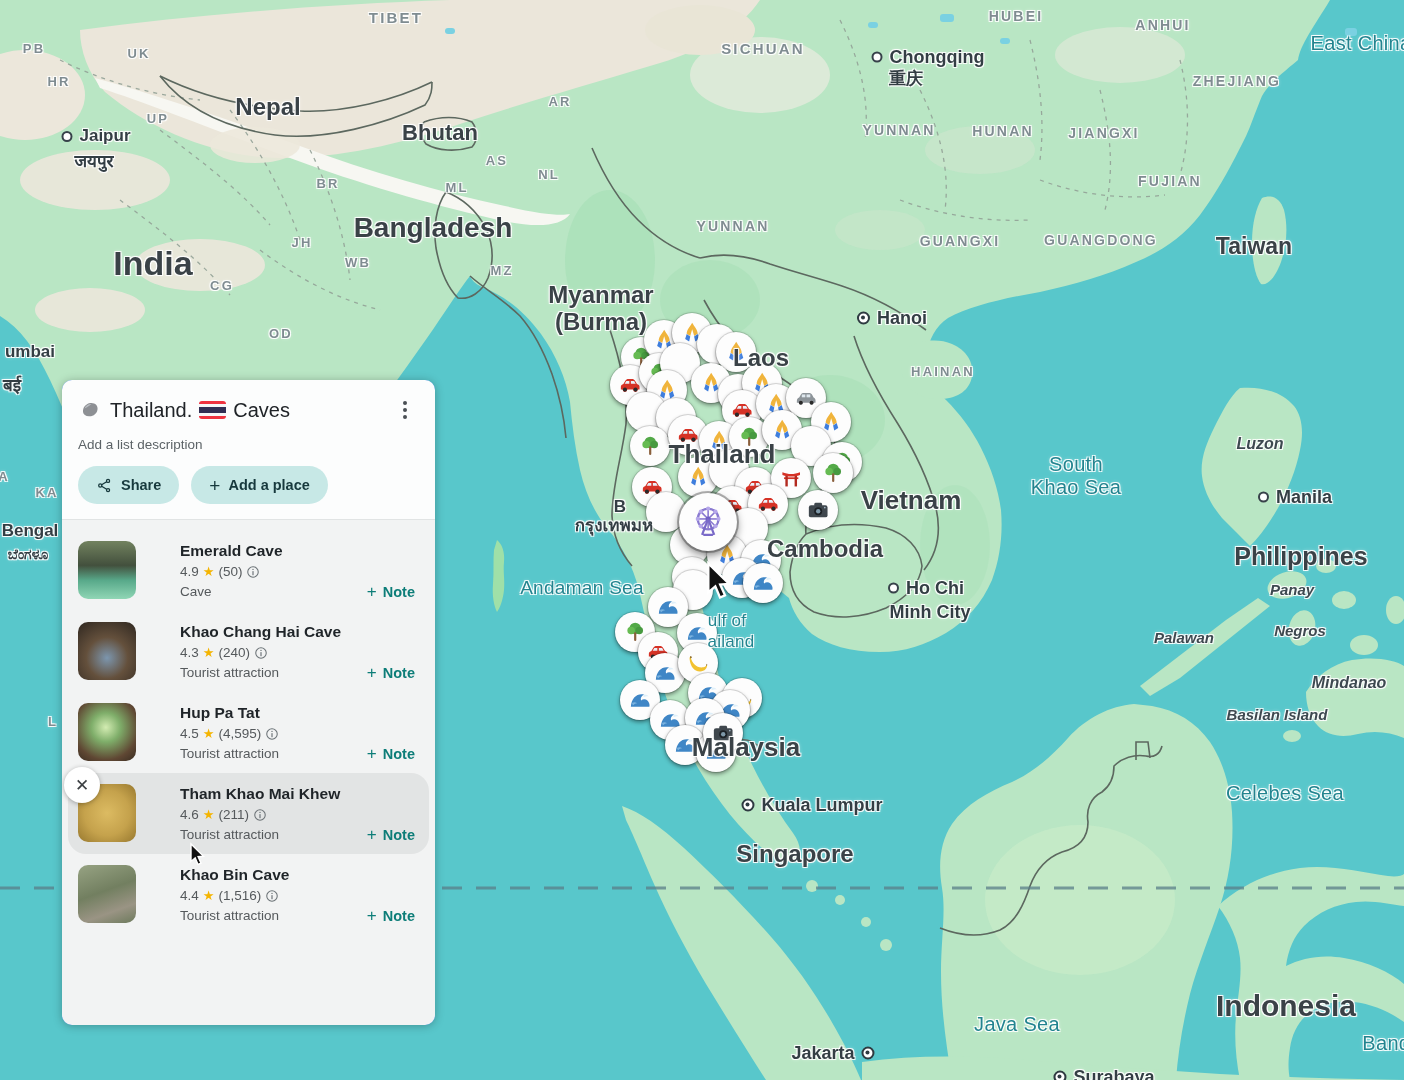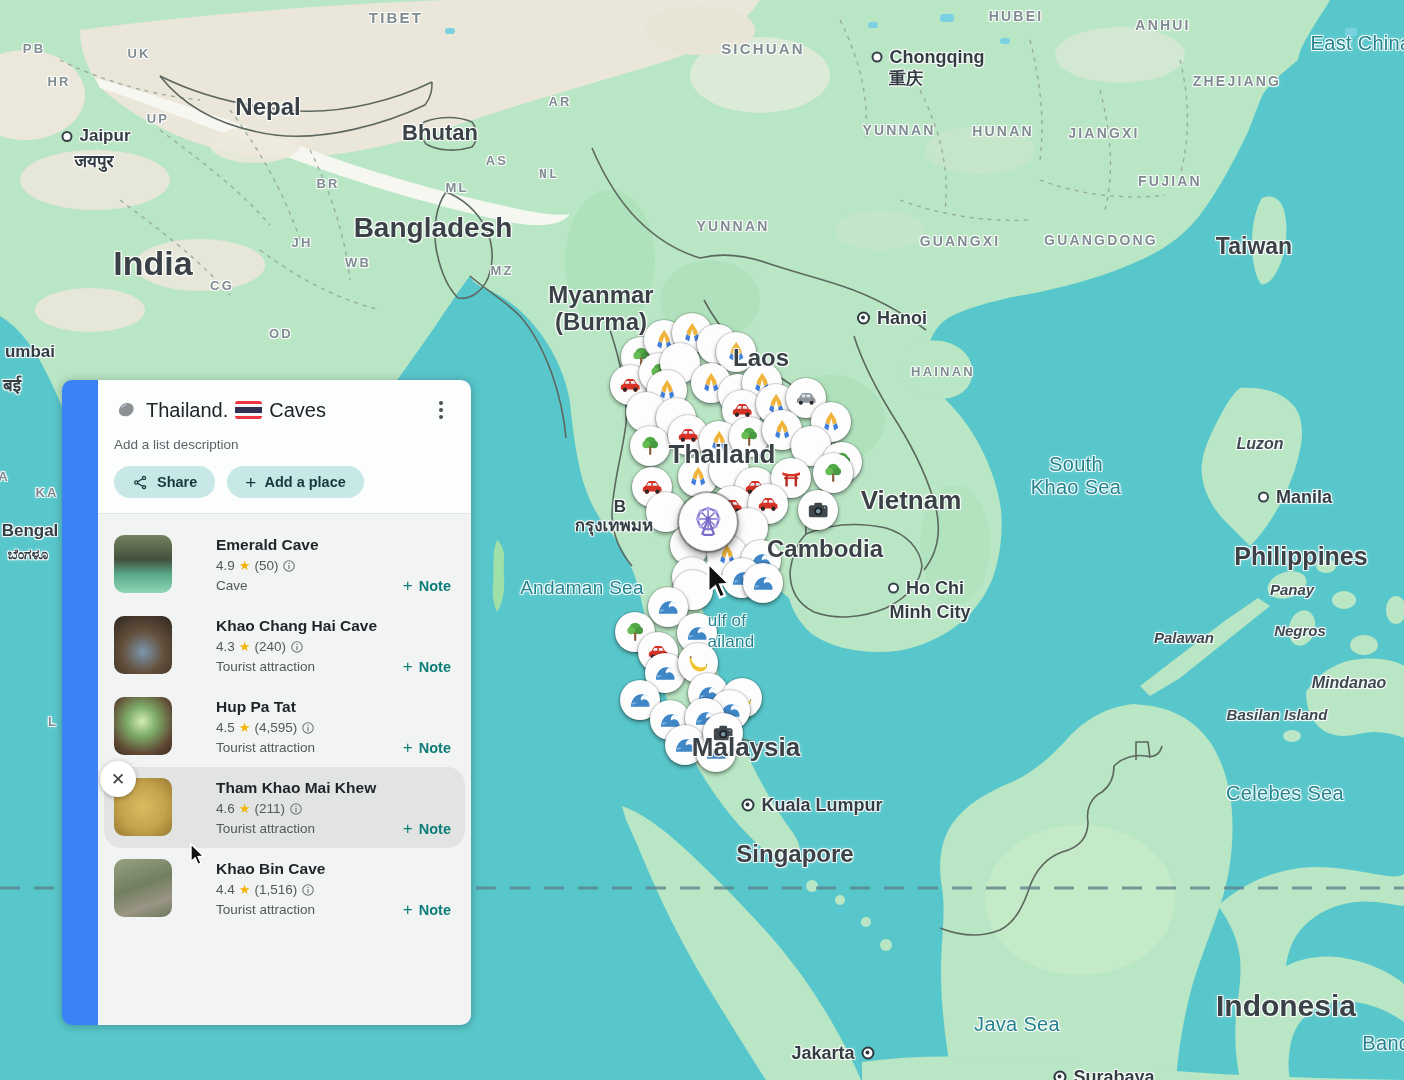--- a/index.html
+++ b/index.html
@@ -24,35 +24,35 @@
   
   #marker-layer{position:absolute;inset:0;z-index:30;}
   .mk{position:absolute;border-radius:50%;background:#fdfdfd;display:flex;align-items:center;justify-content:center;
       box-shadow:0 0 0 1px rgba(0,0,0,.12),0 2px 4px rgba(0,0,0,.45);}
   .mk svg{width:66%;height:66%;}
   .mk-sel{box-shadow:0 0 0 2px rgba(40,40,40,.35),0 4px 9px rgba(0,0,0,.5);z-index:5;}
   .cursor{position:absolute;z-index:60;pointer-events:none;}
 
   
   #panel{position:absolute;left:62px;top:380px;width:373px;height:645px;z-index:50;background:#3b82f6;border-radius:10px;
-         box-shadow:0 1px 10px rgba(0,0,0,.28);display:flex;flex-direction:column;overflow:hidden;padding-left:36px;}
+         box-shadow:0 1px 10px rgba(0,0,0,.28);display:flex;flex-direction:column;overflow:hidden;}
   #panel-header{padding:16px 16px 15px 16px;background:#fcfdfd;}
   .title-row{display:flex;align-items:center;}
   .pebble{width:24px;height:24px;margin-right:8px;flex:none;}
   .list-title{font-size:20px;font-weight:500;color:#202428;display:flex;align-items:center;gap:7px;}
   .flag{display:inline-block;width:27px;height:18px;border-radius:3px;
         background:linear-gradient(180deg,#ef3340 0 17%,#f6f7f8 17% 33%,#312f54 33% 67%,#f6f7f8 67% 83%,#ef3340 83% 100%);}
   .menu-dots{margin-left:auto;width:28px;height:28px;display:flex;flex-direction:column;align-items:center;justify-content:center;gap:3px;cursor:pointer;}
   .menu-dots i{width:4px;height:4px;border-radius:50%;background:#494f54;}
   .owner-row{display:flex;align-items:center;gap:8px;margin-top:12px;font-size:13.5px;color:#474e52;}
   .avatar{width:17px;height:17px;border-radius:50%;border:1px solid #cfd4d6;flex:none;
           background:linear-gradient(180deg,#c8373f 0 22%,#f4f4f4 22% 40%,#394a93 40% 62%,#f4f4f4 62% 80%,#c8373f 80% 100%);}
   .desc-row{margin-top:13px;font-size:13.5px;color:#5c6367;}
   .btn-row{display:flex;gap:12px;margin-top:14px;}
-  .pill{display:flex;align-items:center;gap:8px;height:32px;padding:0 18px;border-radius:19px;background:#c7e8e6;
+  .pill{display:flex;align-items:center;gap:8px;height:38px;padding:0 18px;border-radius:19px;background:#c7e8e6;
         color:#17393d;font-size:14.5px;font-weight:600;cursor:pointer;border:none;}
   .pill svg{width:17px;height:17px;}
   .pill .plus{font-size:19px;font-weight:500;line-height:1;}
   #panel-divider{height:1px;background:#e1e4e4;flex:none;}
   #place-list{flex:1;background:#f2f3f3;padding:10px 6px 8px 6px;overflow:hidden;}
   .place-item{display:flex;align-items:flex-start;padding:11px 10px;position:relative;border-radius:18px;gap:28px;}
   .place-item.hl{background:#e2e4e4;}
   .thumb{width:58px;height:58px;border-radius:10px;flex:none;margin-right:16px;background:#888;}
   .th-0{background:linear-gradient(180deg,#72825f 0%,#43503d 42%,#58a98a 68%,#90d6b5 100%);}
   .th-1{background:radial-gradient(circle at 50% 62%,#7c96ae 0%,#64503c 45%,#2f2720 100%);}
@@ -621,21 +621,21 @@
       </div>
       <div class="lbl lbl-region" style="left: 281px; top: 333px; font-size: 13px;">
         <span>OD</span>
       </div>
       <div class="lbl lbl-region" style="left: 457px; top: 187px; font-size: 13px;">
         <span>ML</span>
       </div>
       <div class="lbl lbl-region" style="left: 502px; top: 270px; font-size: 13px;">
         <span>MZ</span>
       </div>
-      <div class="lbl lbl-region" style="left: 549px; top: 174px; font-size: 13px; font-family: Liberation Mono, monospace;">
+      <div class="lbl lbl-region" style="left: 549px; top: 174px; font-size: 13px;">
         <span>NL</span>
       </div>
       <div class="lbl lbl-region" style="left: 497px; top: 160px; font-size: 13px;">
         <span>AS</span>
       </div>
       <div class="lbl lbl-region" style="left: 560px; top: 101px; font-size: 13px;">
         <span>AR</span>
       </div>
       <div class="lbl lbl-region" style="left: 47px; top: 492px; font-size: 13px;">
         <span>KA</span>

